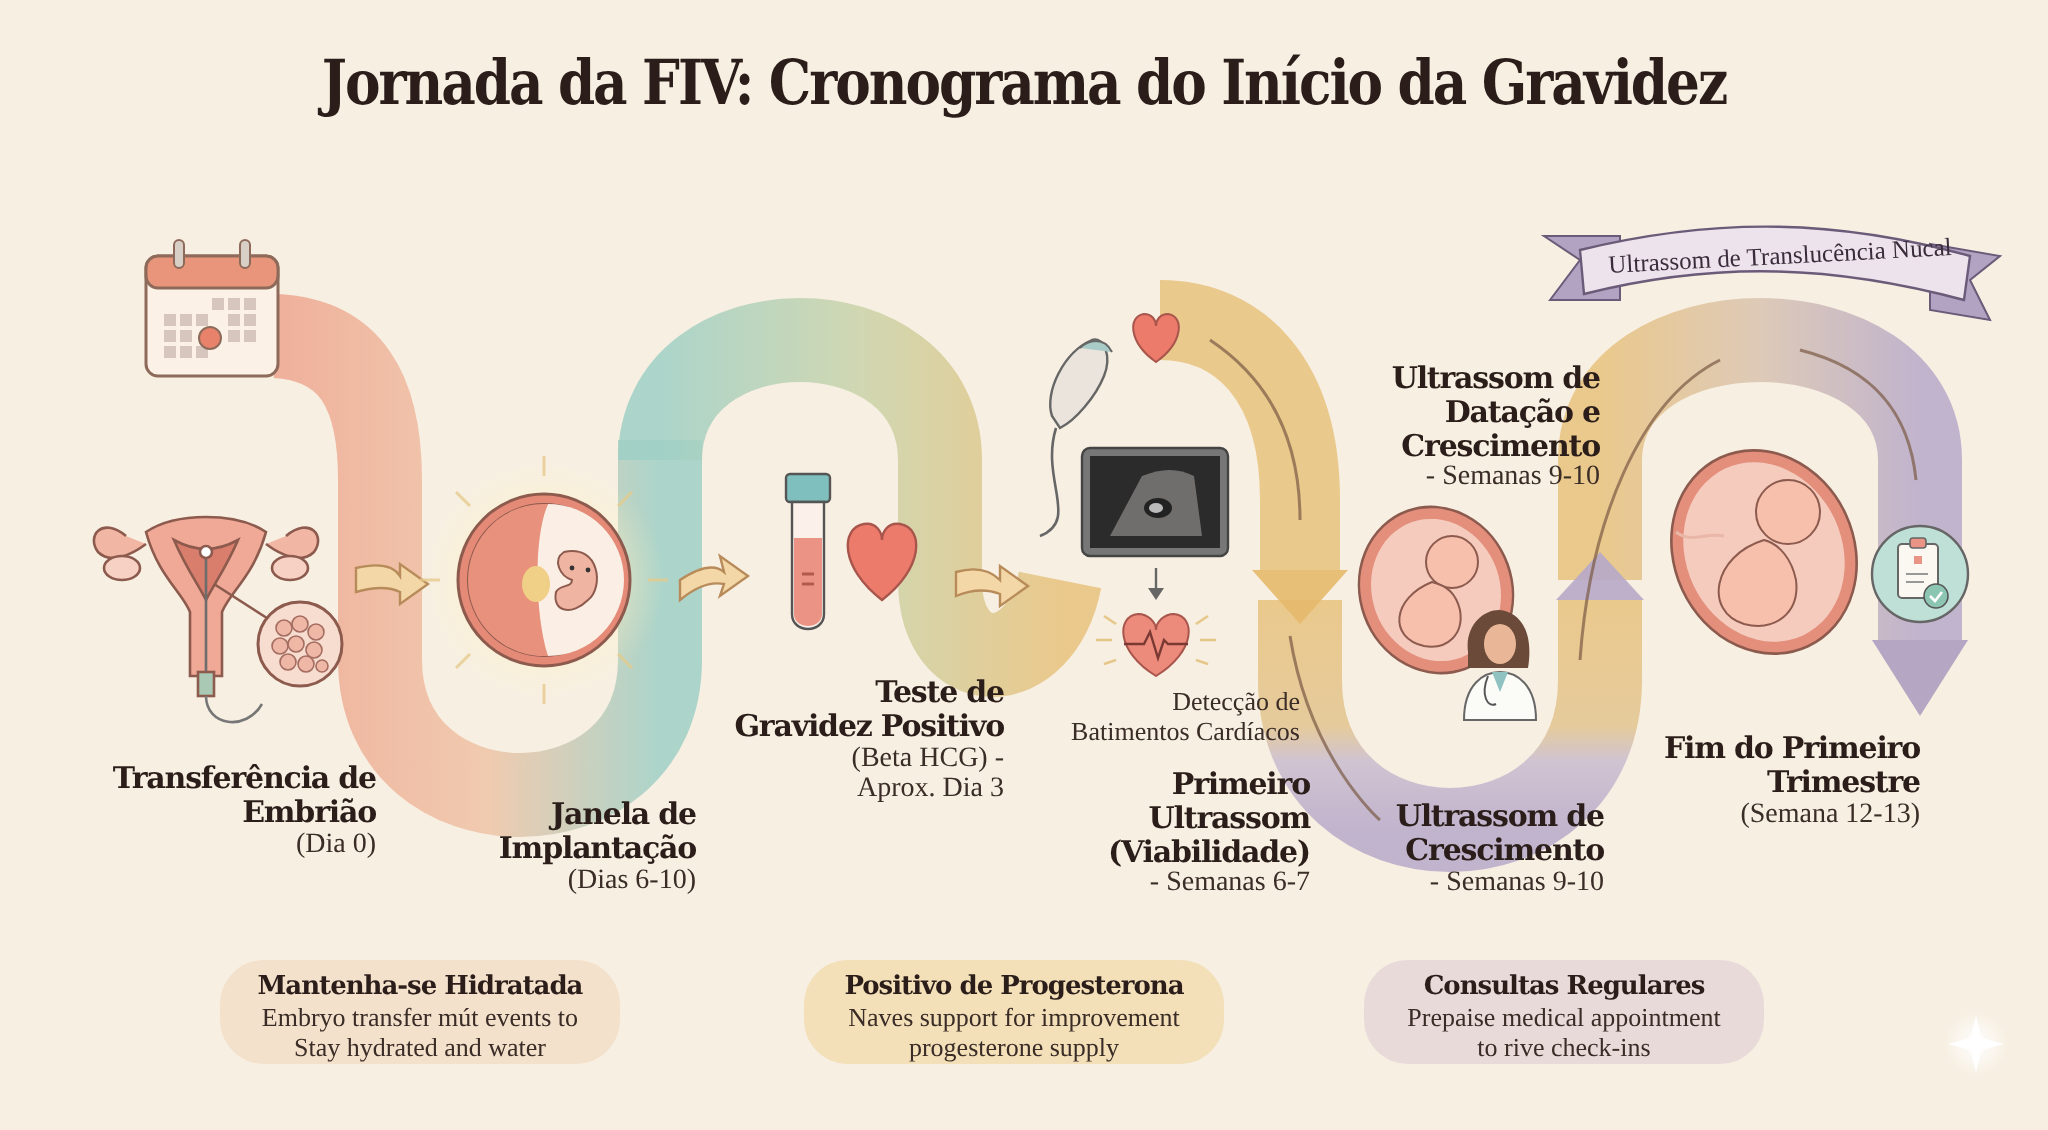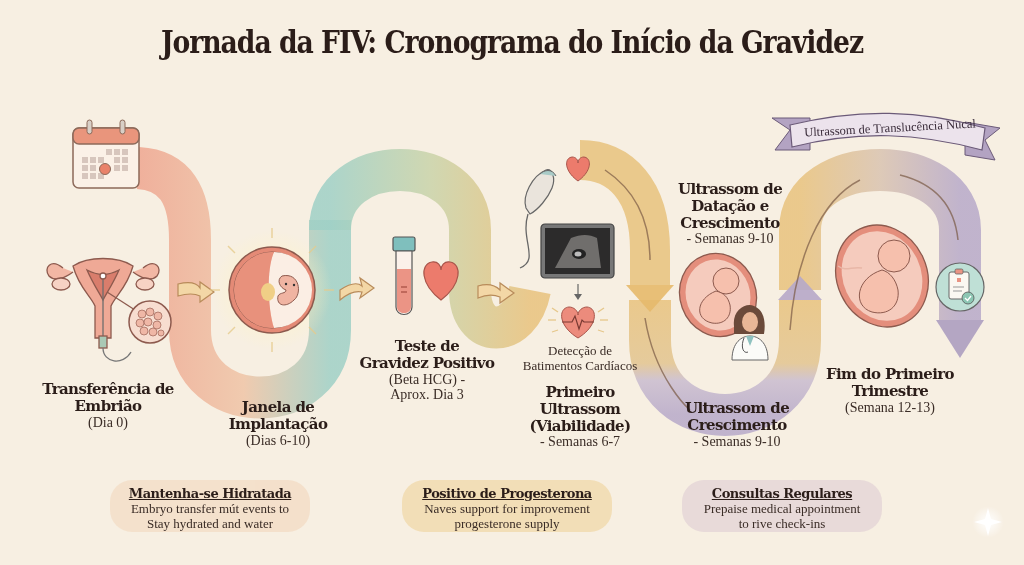--- a/index.html
+++ b/index.html
@@ -12,34 +12,34 @@
   }
   .canvas { position: absolute; left: 0; top: 0; width: 1024px; height: 565px; }
   .title {
     position: absolute; left: 0; top: 24px; width: 1024px;
     text-align: center;
     font-family: "DejaVu Serif", serif;
     font-weight: bold; font-size: 31px; letter-spacing: -1.2px;
     color: #2b1d19;
     transform: scaleX(0.86);
   }
-  .label { position: absolute; text-align: center; line-height: 1.12; }
+  .label { position: absolute; text-align: right; line-height: 1.12; }
   .label .h {
     font-family: "DejaVu Serif", serif; font-weight: bold;
     font-size: 15px; letter-spacing: -0.6px; color: #2b1d19; display: block;
   }
   .label .s { font-size: 14px; color: #3a2c26; display: block; }
   .label.small .s { font-size: 13px; }
   .tip {
     position: absolute; text-align: center; line-height: 1.15;
     padding: 6px 10px; border-radius: 18px;
   }
   .tip .h {
     display: block; font-family: "DejaVu Serif", serif; font-weight: bold;
-    font-size: 13px; letter-spacing: -0.5px; color: #2b1d19; text-decoration: underline;
+    font-size: 13px; letter-spacing: -0.5px; color: #2b1d19;
   }
   .tip .s { display: block; font-size: 13px; color: #3a2c26; }
   .banner-text {
     position: absolute; left: 790px; top: 121px; width: 200px;
     text-align: center; font-size: 12.5px; color: #3a2c3a;
     transform: rotate(-3deg);
   }
 </style>
 </head>
 <body>

